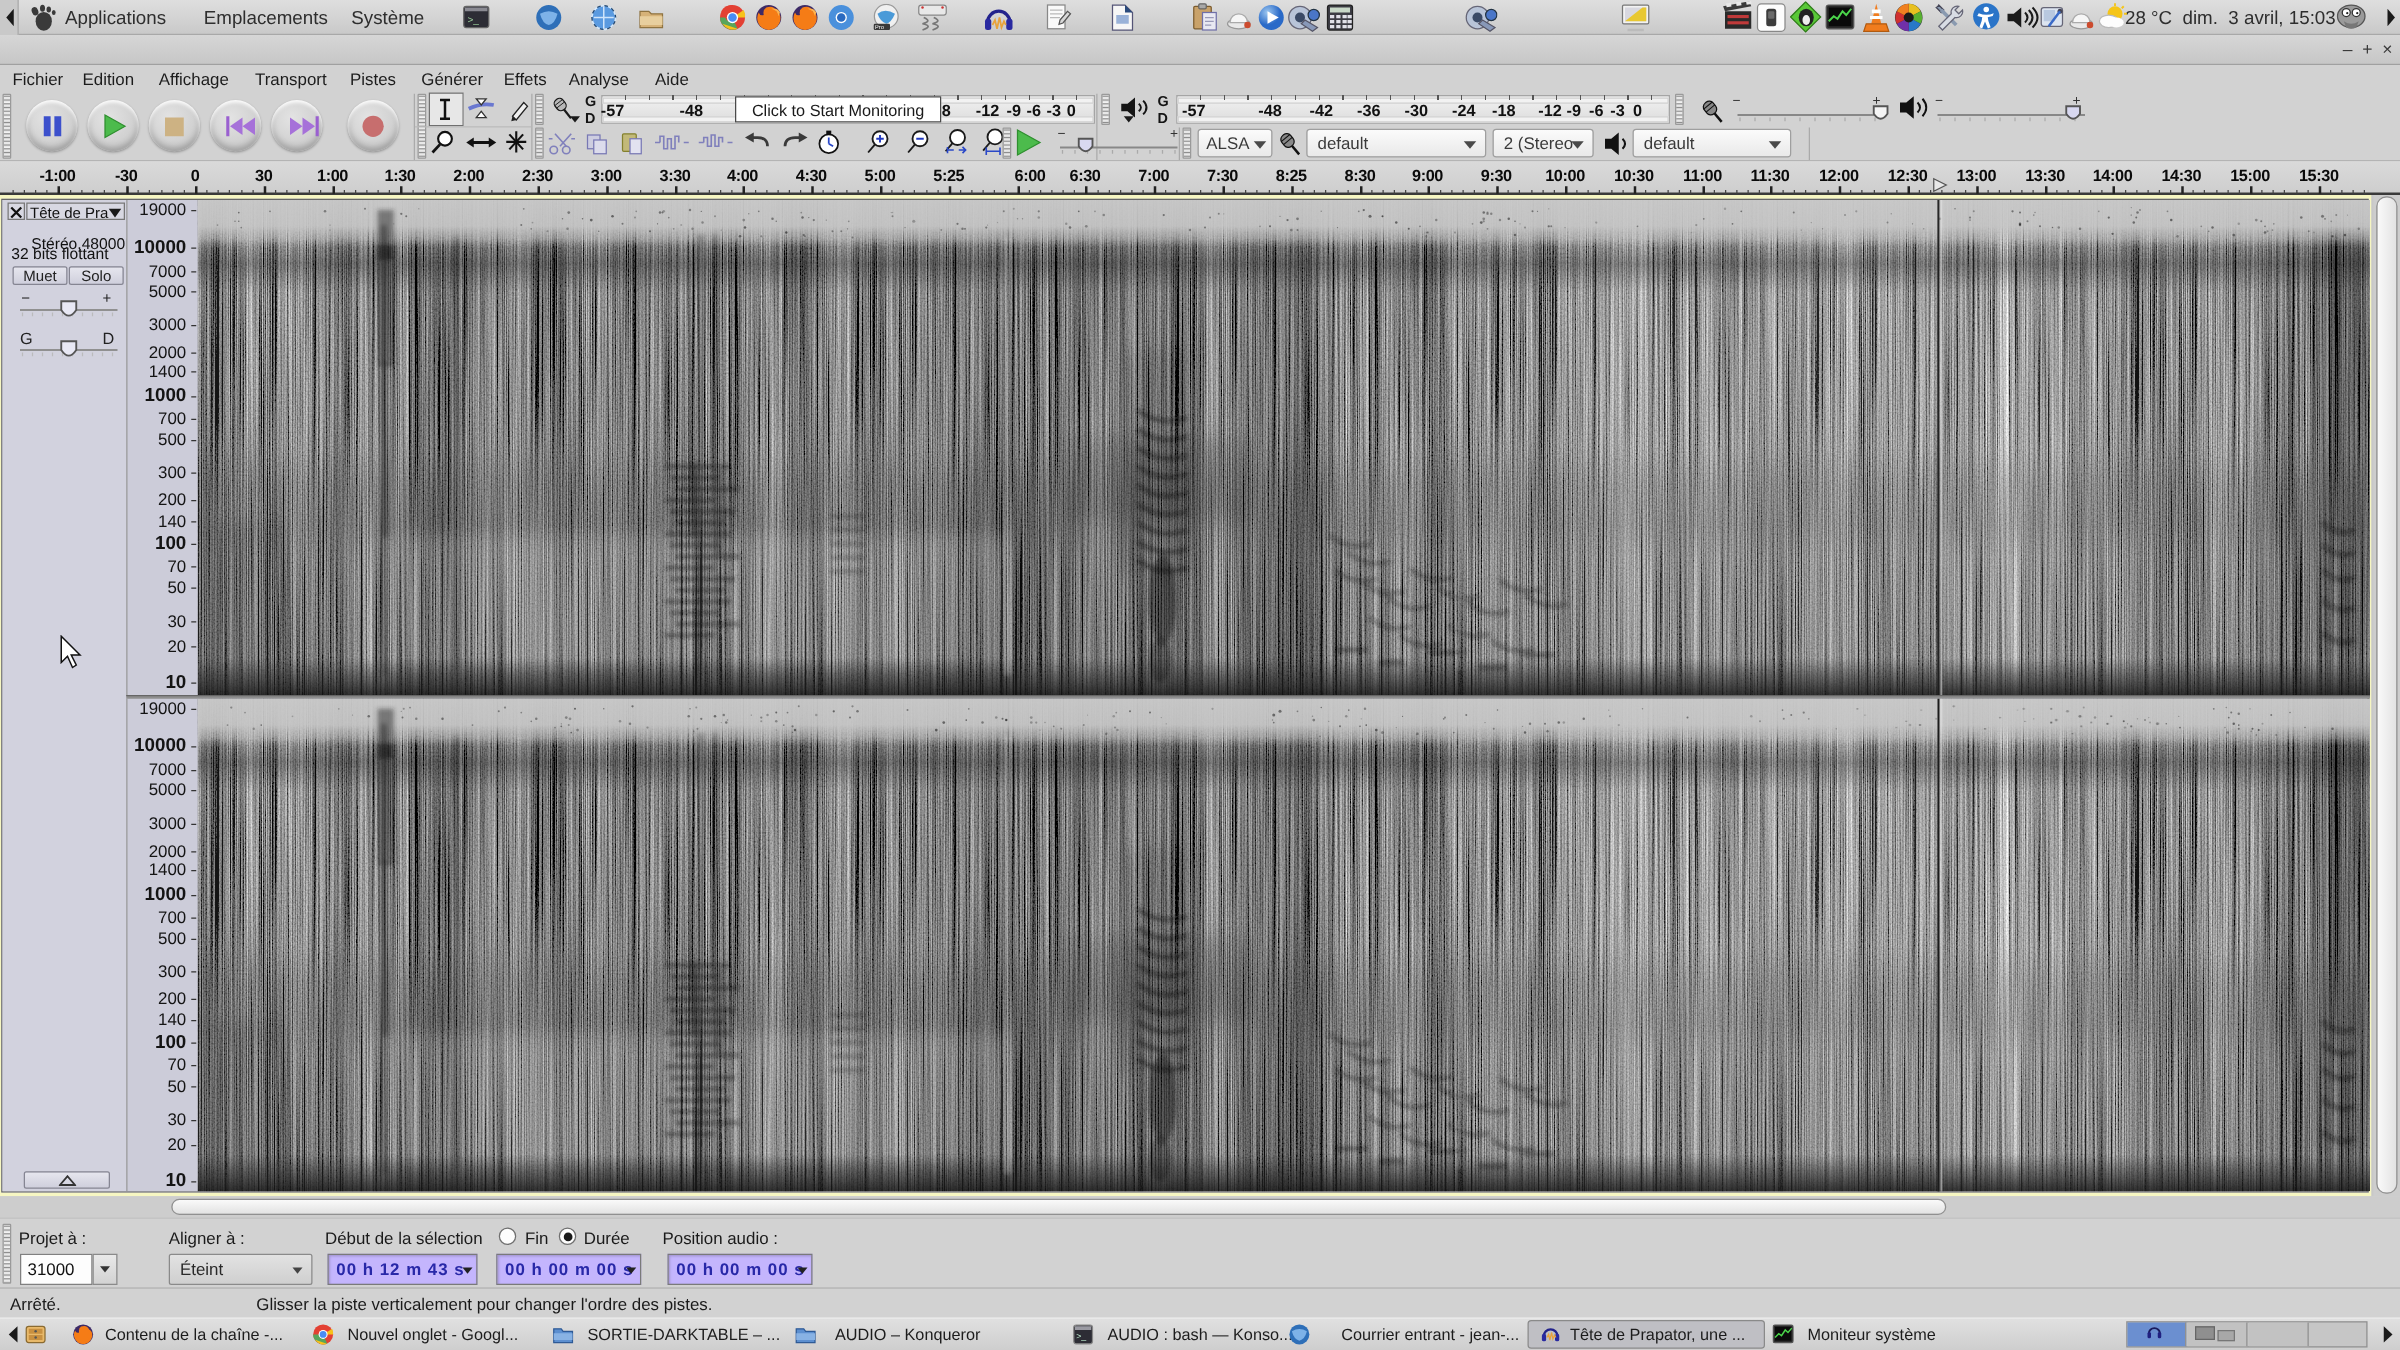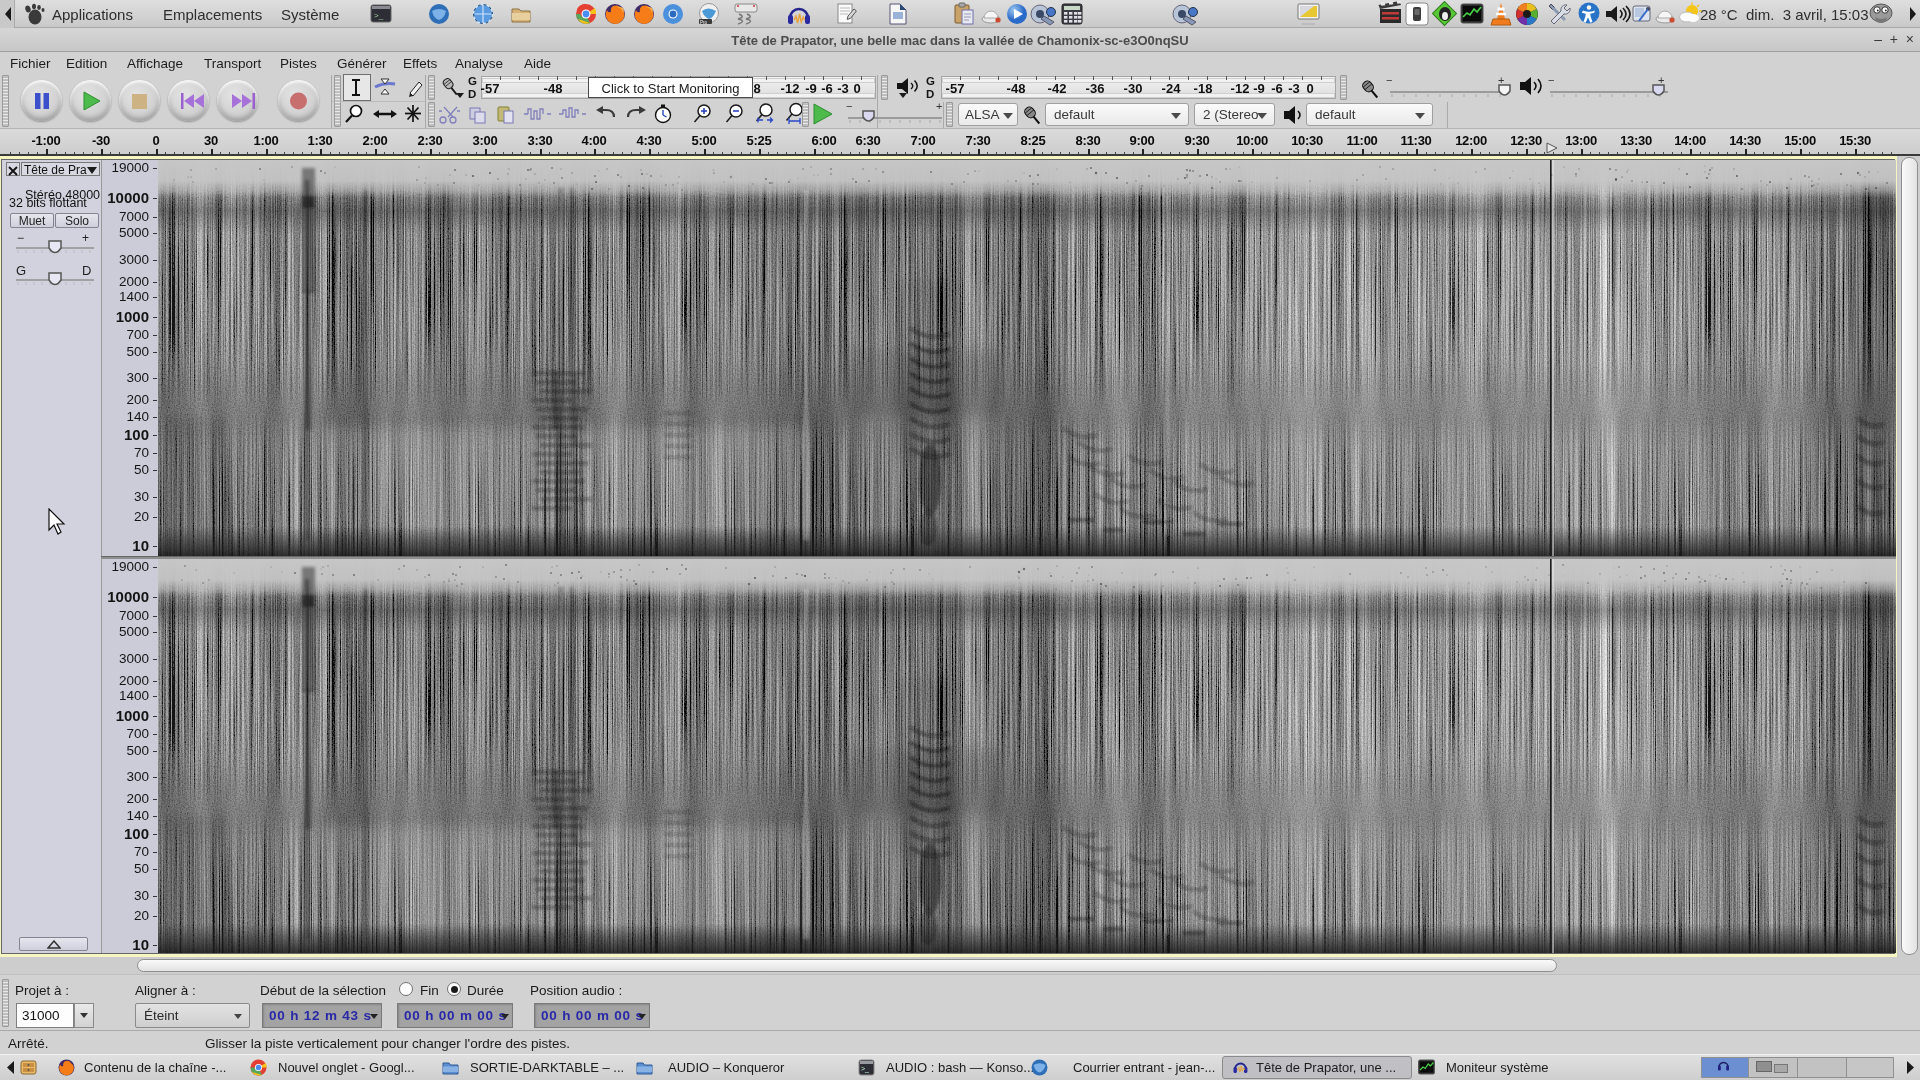--- a/index.html
+++ b/index.html
@@ -55,21 +55,21 @@
 
 
 #vscroll { position:absolute; left:1899px; top:156px; width:21px; height:801px; background:#cdcdcd; }
 #vthumb { position:absolute; left:2px; top:1px; width:17px; height:798px; background:linear-gradient(90deg,#fafafa,#e2e2e2); border:1px solid #909090; border-radius:8px; }
 #hscroll { position:absolute; left:0; top:957px; width:1920px; height:17px; background:#cdcdcd; }
 #hthumb { position:absolute; left:137px; top:2px; width:1420px; height:13px; background:linear-gradient(#fafafa,#e2e2e2); border:1px solid #909090; border-radius:7px; }
 
 
 #selbar { position:absolute; left:0; top:974px; width:1920px; height:57px; background:#d2d2d2; border-top:1px solid #c0c0c0; border-bottom:1px solid #aaa; }
 #selbar .lab { position:absolute; top:8px; font-size:13.5px; color:#1a1a1a; }
-.timefield { position:absolute; top:28px; height:25px; background:#a3a3a3; border:1px solid #7a7a7a; box-shadow:inset 1px 1px 2px rgba(0,0,0,.18); font-size:13.5px; font-weight:bold; color:#2828a8; }
+.timefield { position:absolute; top:28px; height:25px; background:#c4b5fd; border:1px solid #7a7a7a; box-shadow:inset 1px 1px 2px rgba(0,0,0,.18); font-size:13.5px; font-weight:bold; color:#2828a8; }
 .timefield .in { padding:4px 0 0 6px; letter-spacing:0.8px; white-space:nowrap;}
 .tfarr { position:absolute; right:3px; top:10px; width:0; height:0; border:4px solid transparent; border-top:5px solid #222; }
 .radio { position:absolute; width:14px; height:14px; border-radius:50%; background:#fdfdfd; border:1px solid #707070; }
 
 
 #statusbar { position:absolute; left:0; top:1031px; width:1920px; height:23px; background:#d2d2d2; font-size:13.5px; color:#1a1a1a; }
 
 
 #taskbar { position:absolute; left:0; top:1054px; width:1920px; height:26px; background:linear-gradient(#e0e0e0,#cecece); border-top:1px solid #efefef; }
 #taskbar .win { position:absolute; top:5px; font-size:13px; color:#1c1c1c; white-space:nowrap; }
@@ -353,21 +353,20 @@
       <circle cx="9.8" cy="9.5" r="0.9" fill="#222"></circle>
       <circle cx="17.8" cy="9.5" r="0.9" fill="#222"></circle>
       <path d="M7 16 q6 4 12 0 l-2 5 q-4 2 -8 0 z" fill="#777"></path>
     </svg>
     <svg class="ticon" style="left:1906px;top:4px" width="14" height="20">
       <polygon points="4,3 10,10 4,17" fill="#1a1a1a"></polygon>
     </svg>
   </div>
 
 <div id="titlebar">
-  <div class="t">Tête de Prapator, une belle mac dans la vallée de Chamonix-sc-e3O0nqSU</div>
   <div style="position:absolute;right:6px;top:3px;font-size:14px;color:#3a3a3a;">‒&nbsp; +&nbsp; ×</div>
 </div>
 
 <div id="menubar">
   <span style="left:10px">Fichier</span>
     <span style="left:66px">Edition</span>
     <span style="left:127px">Affichage</span>
   <span style="left:204px">Transport</span>
     <span style="left:280px">Pistes</span>
     <span style="left:337px">Générer</span>

